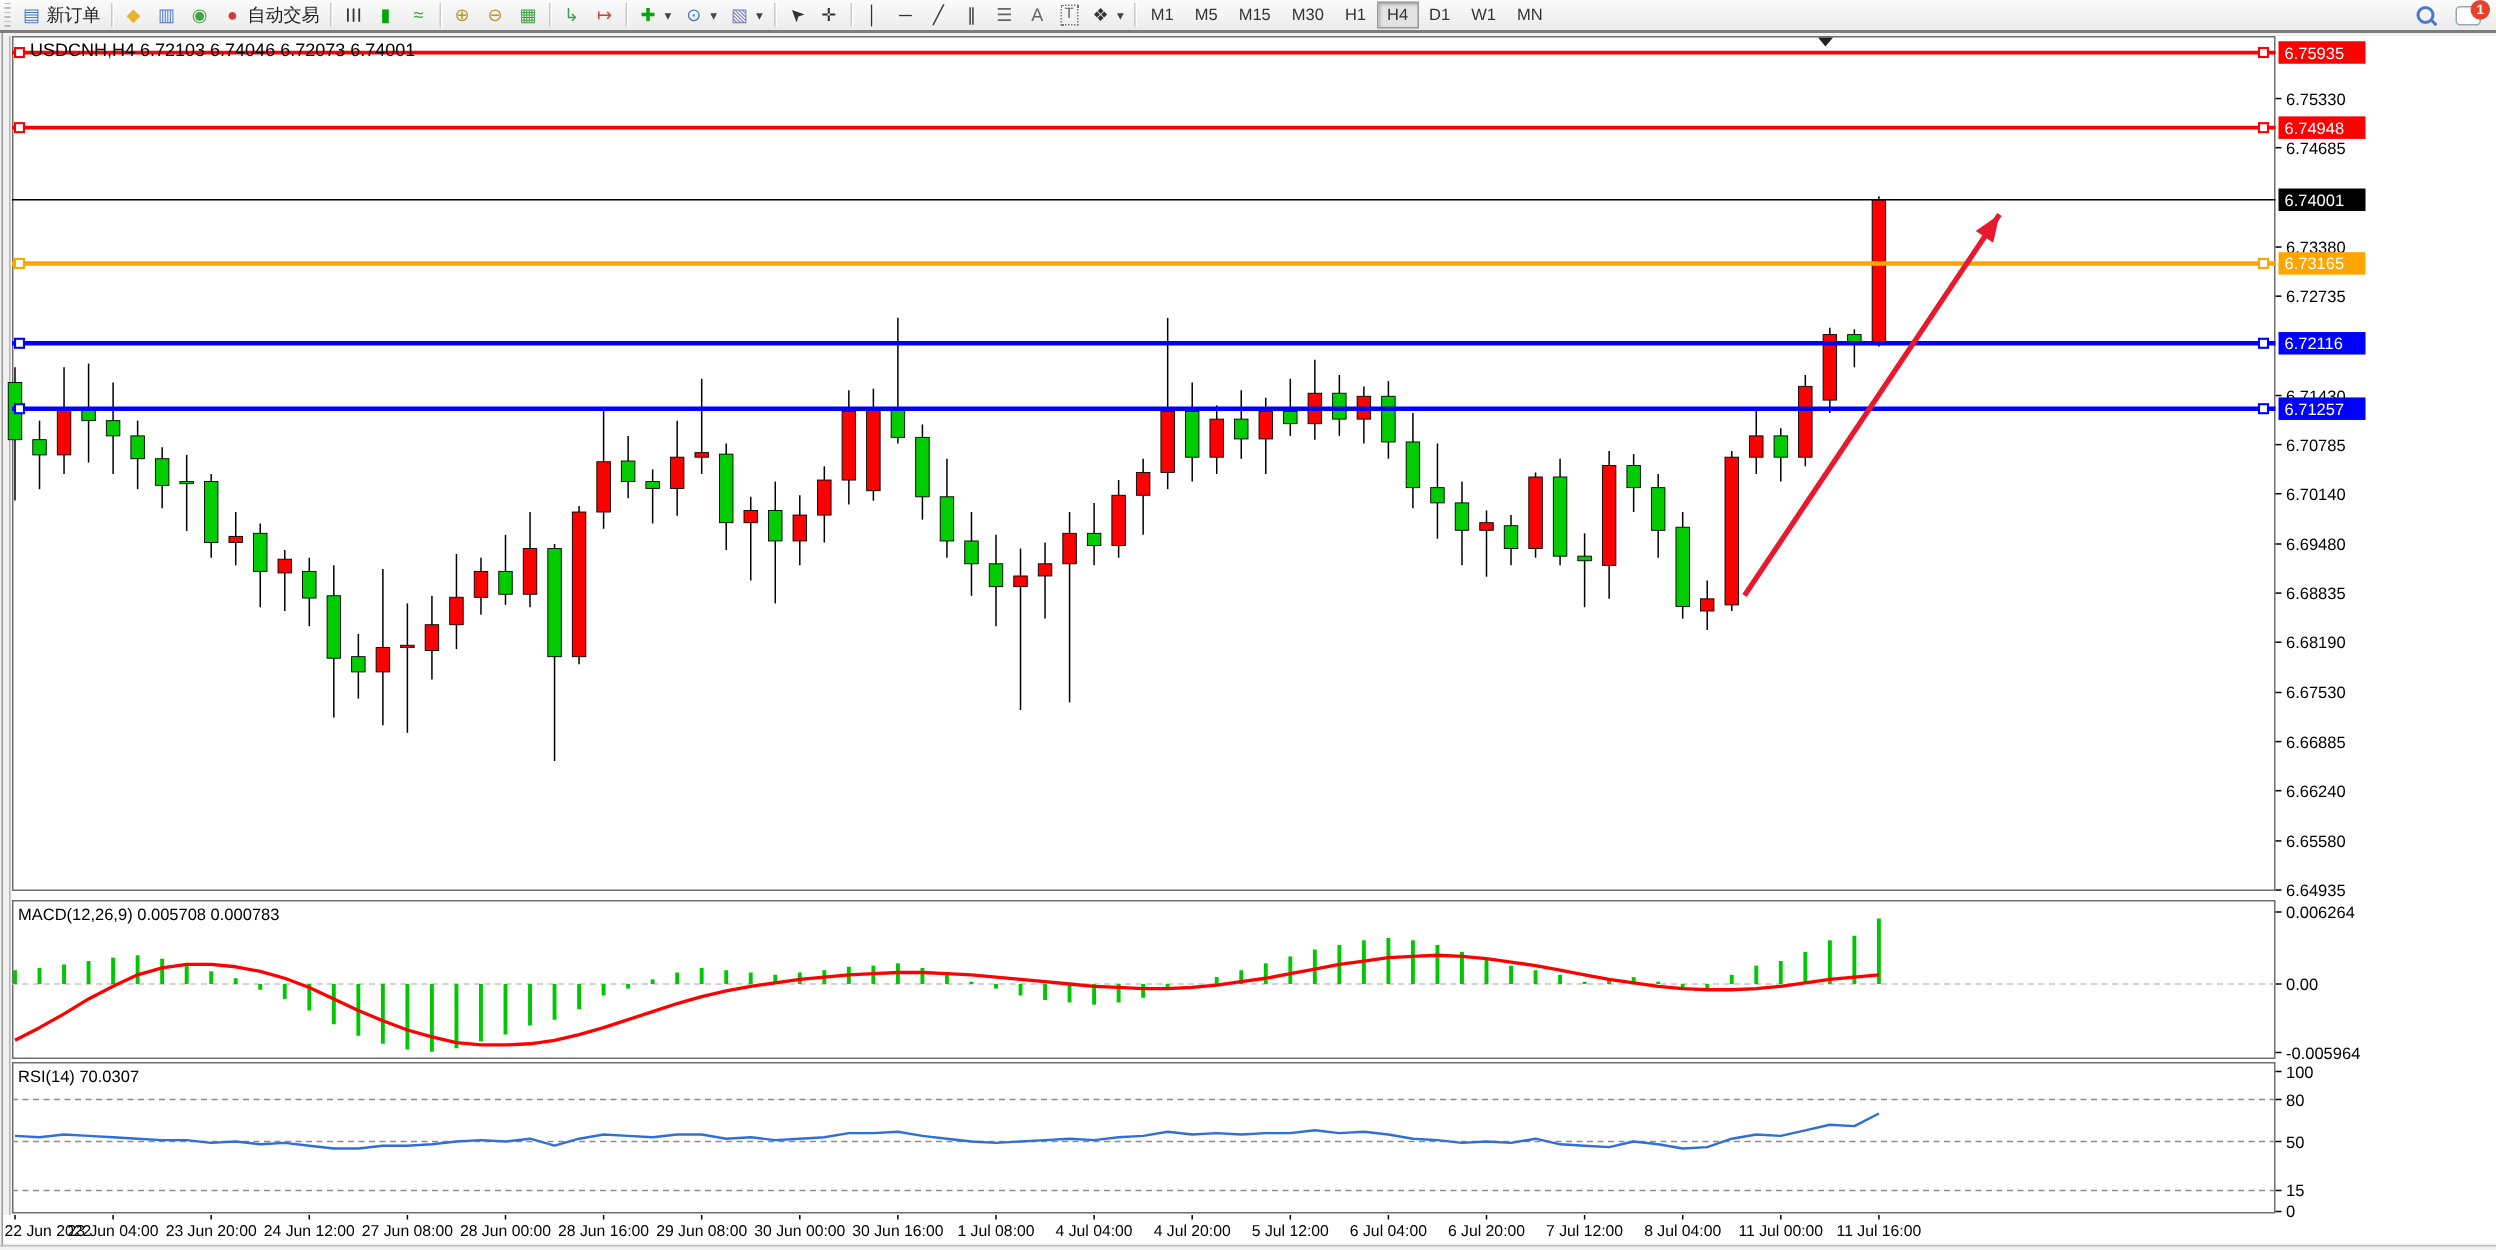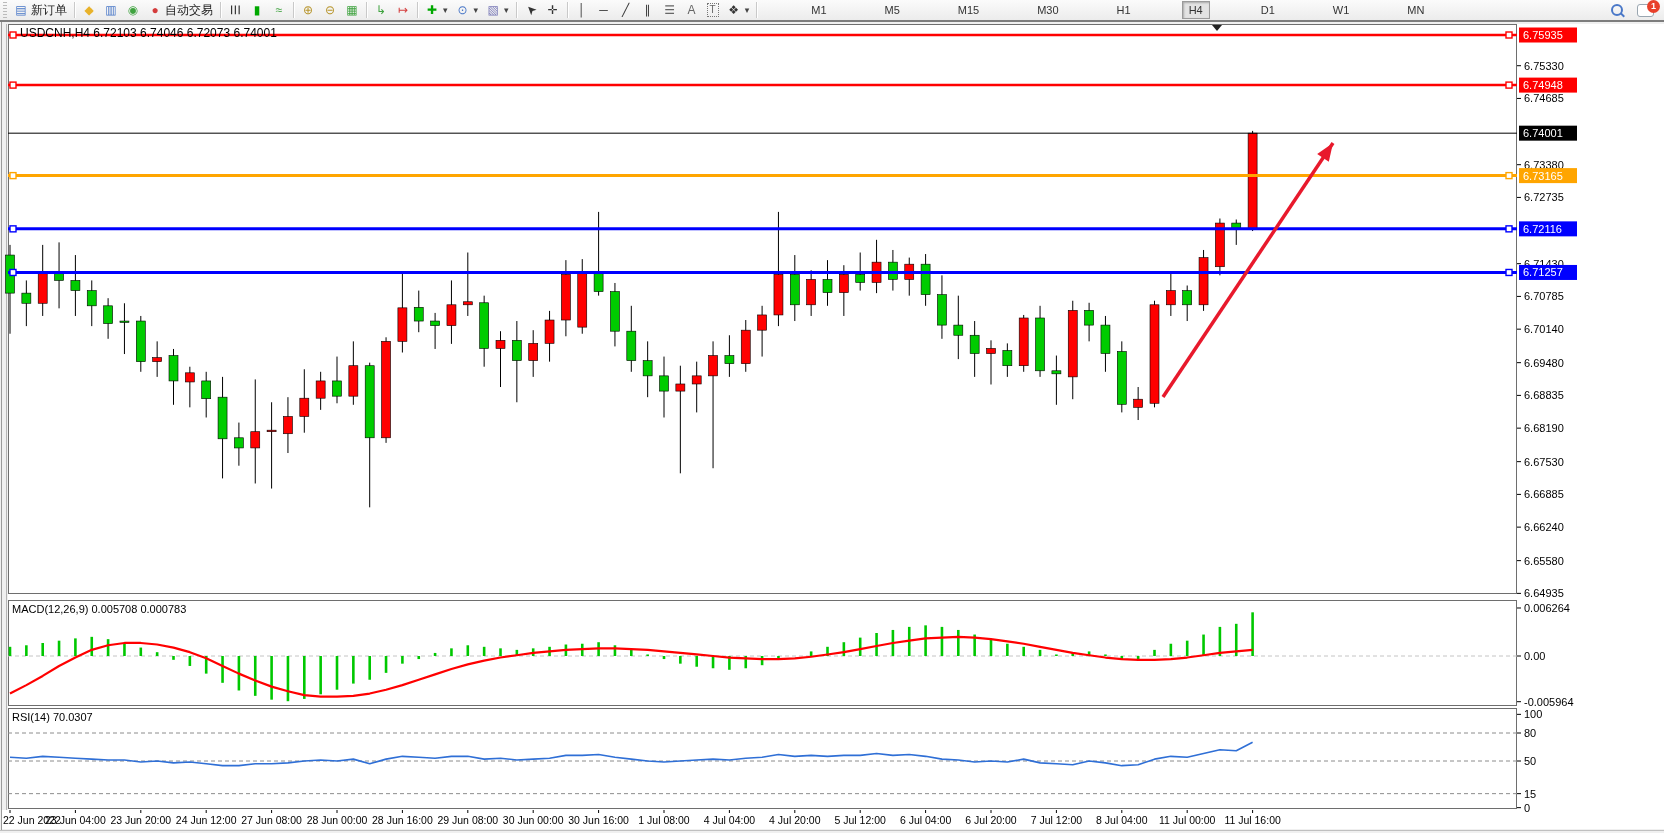--- a/index.html
+++ b/index.html
@@ -10,21 +10,21 @@
   .tb-btn{display:flex;align-items:center;gap:3px;height:20px;padding:0 4px;cursor:default;white-space:nowrap;}
   .tb-ic{display:inline-block;width:14px;text-align:center;font-size:12px;line-height:14px;}
   .sep{width:1px;height:16px;background:#c9c9c9;margin:0 3px;box-shadow:1px 0 0 #fff;}
   .grip{width:4px;height:16px;margin:0 3px;background:repeating-linear-gradient(#bbb 0 1px,transparent 1px 3px);}
   .rot90{transform:rotate(90deg);display:inline-block;}
   .rotNW{transform:rotate(-135deg);display:inline-block;}
   .c-yellow{color:#e8b22a}.c-blue{color:#4a78c8}.c-green{color:#3fa33f}.c-red{color:#d43c3c}
   .c-lime{color:#00a800}.c-gray{color:#666}.c-dark{color:#333}.c-purple{color:#7a7ab8}.c-gold{color:#b8962e}
   .dd{font-size:9px;color:#444;margin-left:1px;}
   .boxT{border:1px dotted #777;padding:0 2px;font-size:10px;line-height:12px;}
-  .tf{padding:2px 6px;font-size:11px;color:#333;border:1px solid transparent;margin-left:44px;}
+  .tf{padding:2px 6px;font-size:11px;color:#333;border:1px solid transparent;}
   .tf.active{background:#e3e3e3;border:1px solid #9a9a9a;box-shadow:inset 1px 1px 2px rgba(0,0,0,.25);}
   .spacer{flex:1}
   .mag{position:relative;width:8px;height:8px;border:2px solid #4a78c8;border-radius:50%;margin-right:14px;}
   .mag::after{content:"";position:absolute;width:5px;height:2px;background:#4a78c8;transform:rotate(45deg);
     right:-4px;bottom:-2px;}
   .bubble{position:relative;width:15px;height:11px;border:1.5px solid #9aa6b0;border-radius:3px;margin-right:10px;background:#fff;}
   .badge{position:absolute;top:-5px;right:-7px;width:13px;height:13px;border-radius:50%;background:#e8402a;
     color:#fff;font-size:9px;font-weight:bold;text-align:center;line-height:13px;}
   
   #chart-svg{position:absolute;top:0;left:0;}

